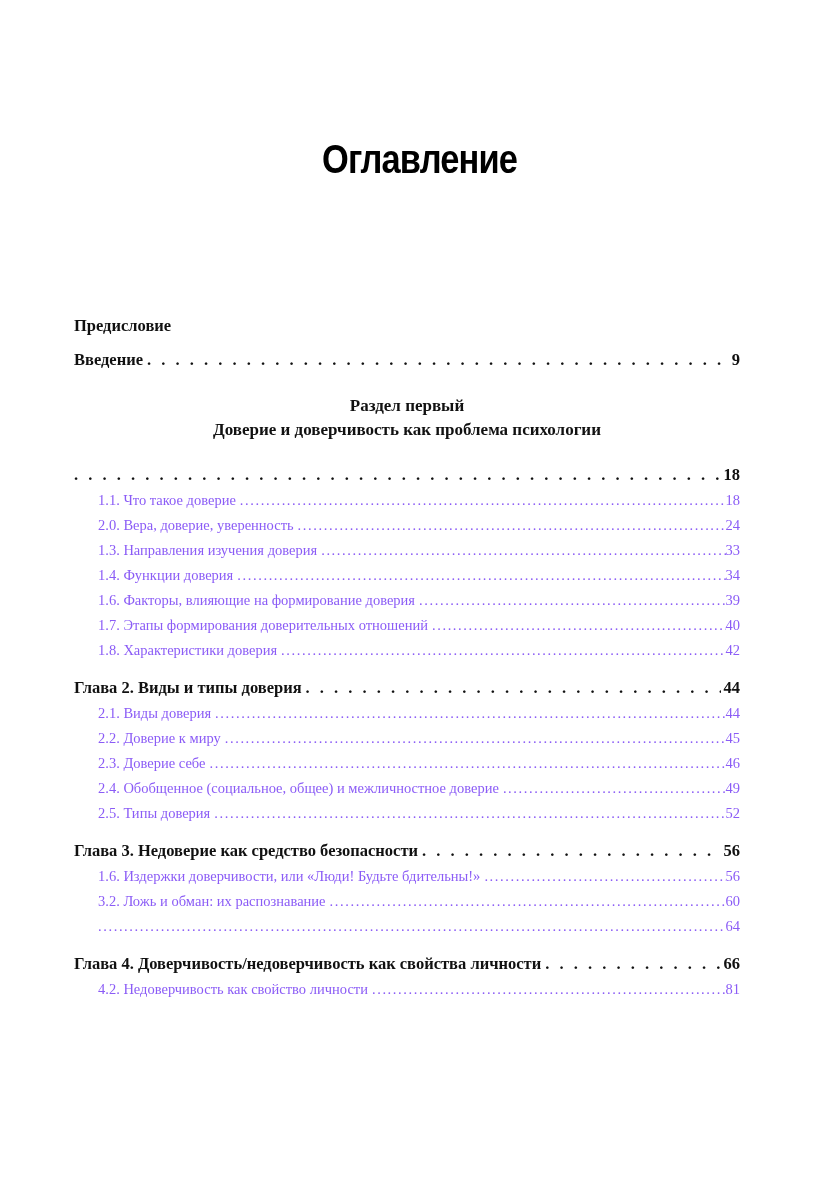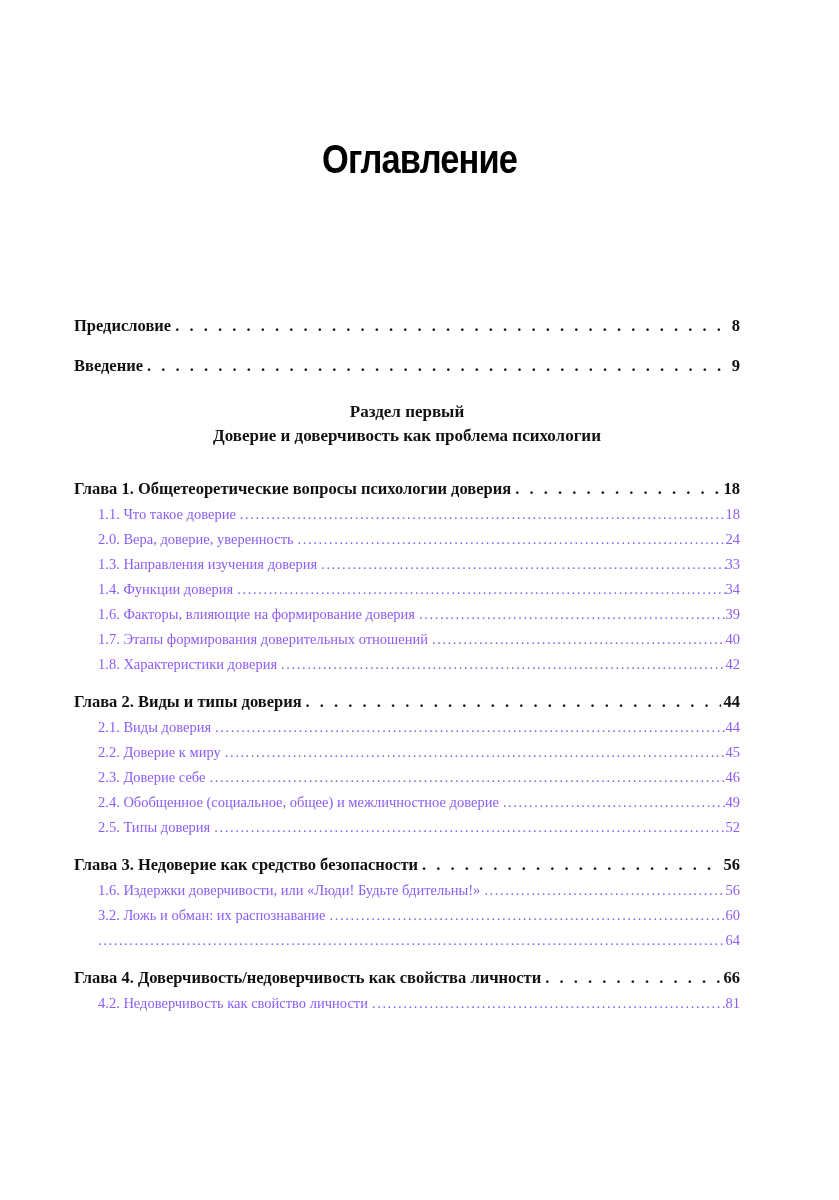--- a/index.html
+++ b/index.html
@@ -59,28 +59,28 @@
     }
     .row.top {
       font-weight: bold;
       font-size: 16.5px;
       height: 28px;
       line-height: 28px;
     }
     .row.top .leader::after {
       letter-spacing: 3px;
     }
-    .row.top.first { margin-bottom: 12px; }
+    .row.top.first { margin-bottom: 6px; flex-direction: column; }
     .row.top.second { margin-bottom: 20px; }
     .section-head {
       text-align: center;
       font-weight: bold;
       font-size: 17px;
       line-height: 24px;
-      margin-bottom: 28px;
+      margin-bottom: 20px;
     }
     .row.chapter {
       font-weight: bold;
       font-size: 16.5px;
       height: 26px;
       line-height: 26px;
     }
     .row.chapter .leader::after {
       letter-spacing: 3px;
     }
@@ -117,21 +117,20 @@
     <span class="page">9</span>
   </div>
 
   <div class="section-head">
     <div>Раздел первый</div>
     <div>Доверие и доверчивость как проблема психологии</div>
   </div>
 
   <div class="chapter-block">
     <div class="row chapter">
-      <span class="label">Глава 1. Общетеоретические вопросы психологии доверия</span>
       <span class="leader"></span>
       <span class="page">18</span>
     </div>
     <div class="row sub">
       <span class="label">1.1. Что такое доверие</span>
       <span class="leader"></span>
       <span class="page">18</span>
     </div>
     <div class="row sub">
       <span class="label">2.0. Вера, доверие, уверенность</span>

